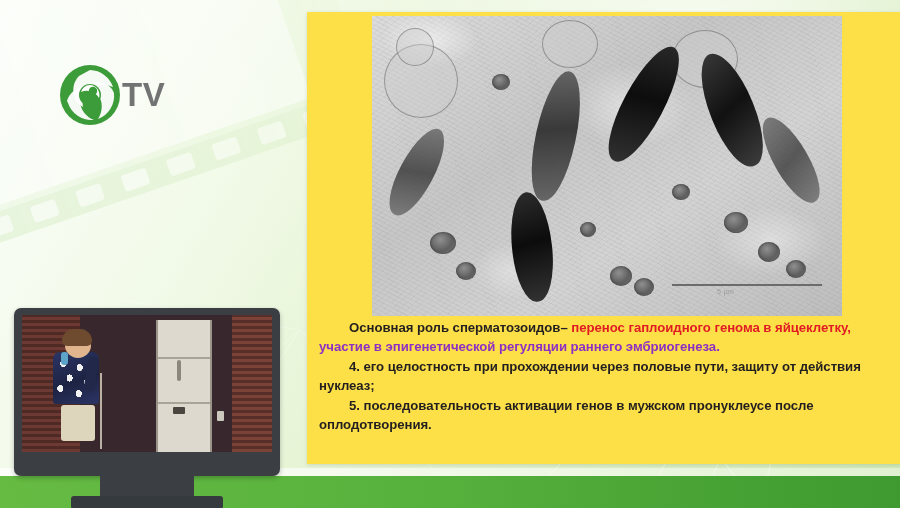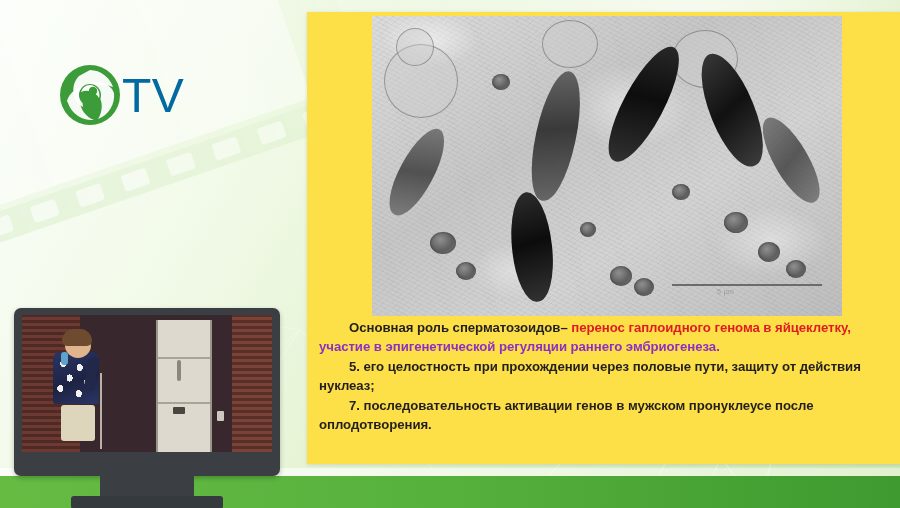--- a/index.html
+++ b/index.html
@@ -32,21 +32,21 @@
   #bottom-bar{position:absolute;left:0;bottom:0;width:100%;height:32px;
     background:linear-gradient(90deg,#66bb43 0%,#57b23d 45%,#3f9a30 100%);}
   #bottom-bar-hi{position:absolute;left:0;bottom:32px;width:100%;height:8px;
     background:linear-gradient(90deg,rgba(255,255,255,.75),rgba(255,255,255,.35));}
 
   
   #logo{position:absolute;left:62px;top:54px;width:185px;height:82px;
         display:flex;align-items:center;}
   #logo-uro{font-size:36px;font-weight:bold;color:#4c4a4a;letter-spacing:.5px;}
   #logo-mark{position:relative;width:64px;height:64px;margin:0 2px 0 -4px;}
-  #logo-tv{font-size:48px;font-weight:normal;color:#0369a1;letter-spacing:.5px;margin-left:-2px;}
+  #logo-tv{font-size:33px;font-weight:bold;color:#737373;letter-spacing:.5px;margin-left:-2px;}
 
   
   #monitor{position:absolute;left:14px;top:308px;width:266px;height:168px;}
   #monitor-frame{position:absolute;inset:0;background:#3b3f43;border-radius:7px;
      box-shadow:0 2px 5px rgba(0,0,0,.25);}
   #monitor-screen{position:absolute;left:8px;top:7px;right:8px;height:137px;
      overflow:hidden;background:#2a2327;}
   #monitor-neck{position:absolute;left:50%;transform:translateX(-50%);top:168px;
      width:94px;height:22px;background:#3b3f43;}
   #monitor-base{position:absolute;left:50%;transform:translateX(-50%);top:188px;
@@ -240,16 +240,16 @@
     <div class="mito" style="left:300px;top:168px;width:18px;height:16px;"></div>
     <div class="mito" style="left:120px;top:58px;width:18px;height:16px;"></div>
     <div class="mito" style="left:208px;top:206px;width:16px;height:15px;"></div>
 
     <div id="scalebar"></div>
     <div id="scalelabel">5 µm</div>
   </div>
 
   <div id="slide-text">
     <p><span>Основная роль сперматозоидов– </span><span class="t-red">перенос гаплоидного генома в яйцеклетку,</span><span class="t-purple"> участие в эпигенетической регуляции раннего эмбриогенеза</span><span class="t-purple">.</span></p>
-    <p>5. его целостность при прохождении через половые пути, защиту от действия нуклеаз;</p>
-    <p>7. последовательность активации генов в мужском пронуклеусе после оплодотворения.</p>
+    <p>4. его целостность при прохождении через половые пути, защиту от действия нуклеаз;</p>
+    <p>5. последовательность активации генов в мужском пронуклеусе после оплодотворения.</p>
   </div>
 </div>
 
 </body></html>

